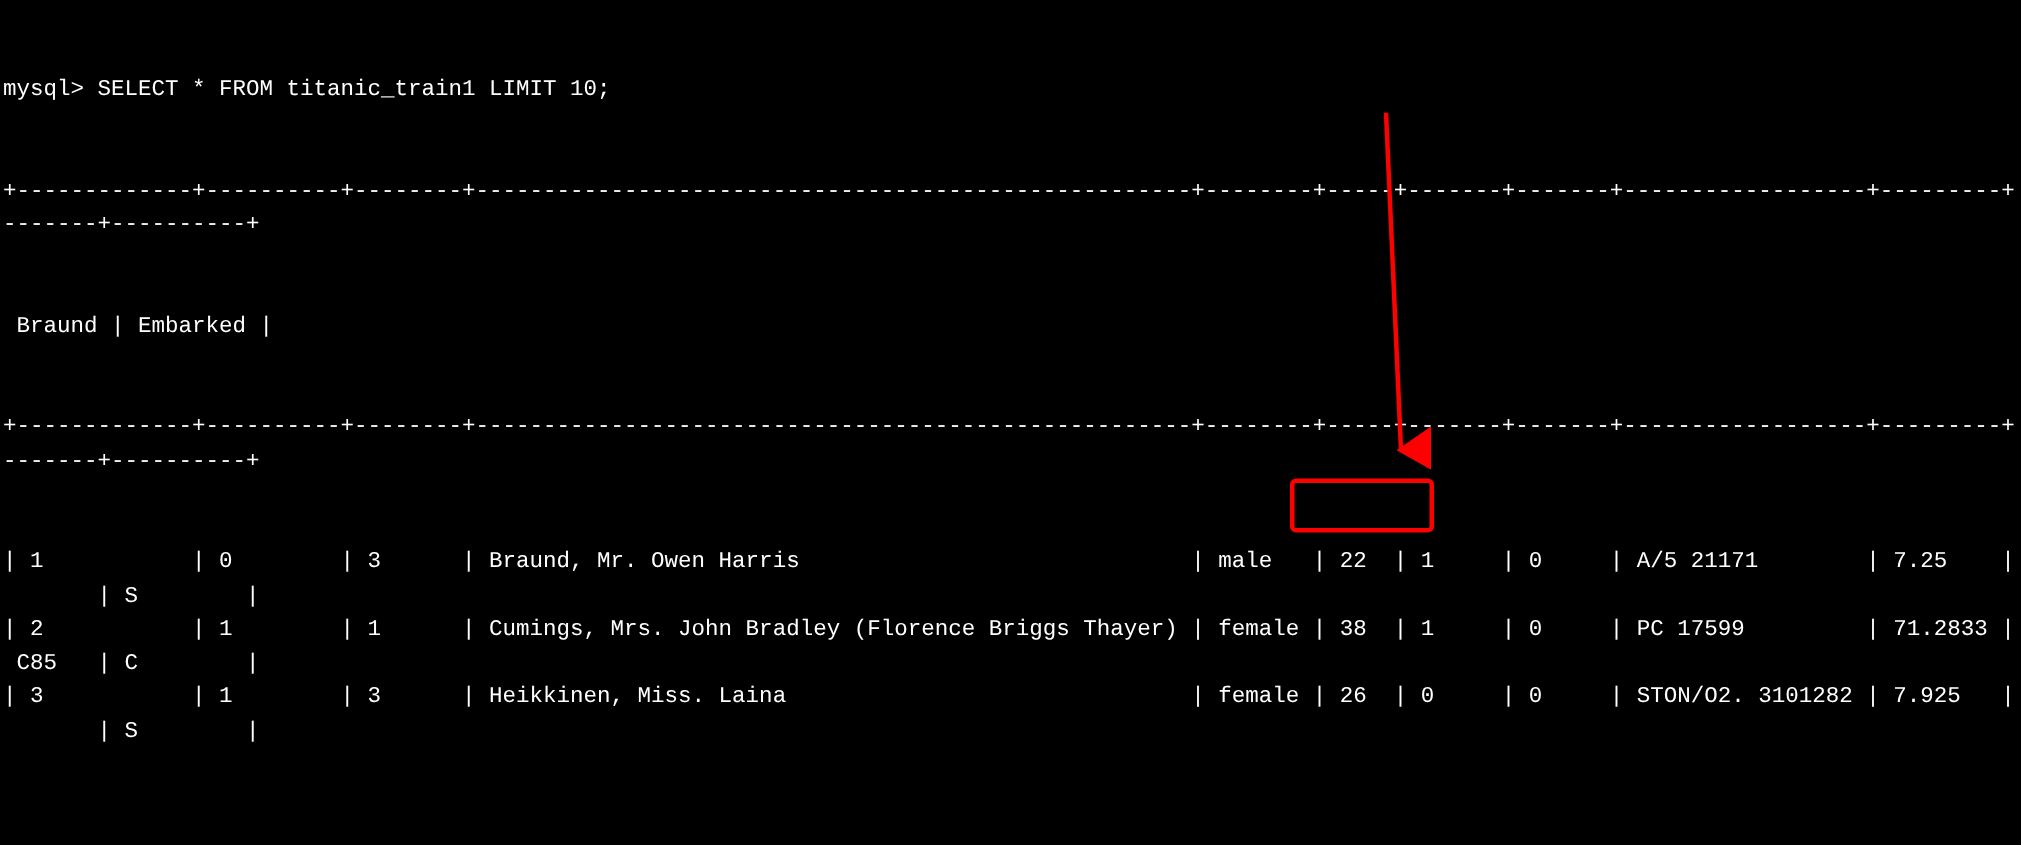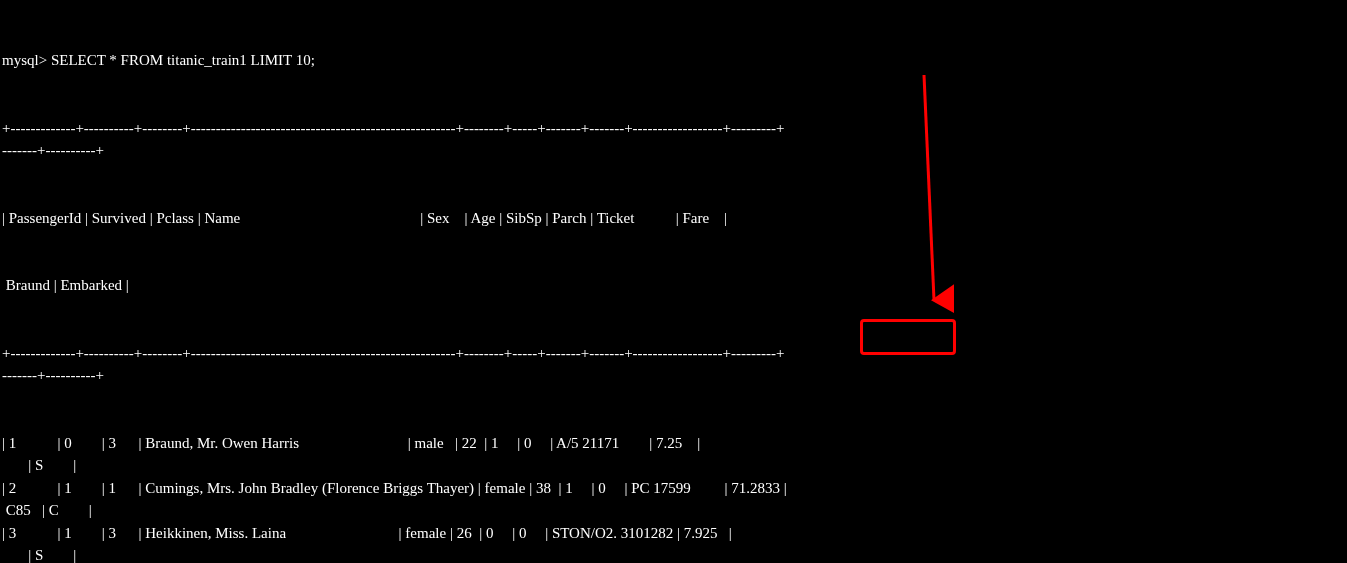--- a/index.html
+++ b/index.html
@@ -11,21 +11,21 @@
     font-size: 15px;
     line-height: 1.5;
     width: 1347px;
     overflow: hidden;
   }
   .terminal {
     padding: 4px 2px;
     white-space: pre;
     position: relative;
   }
-  .row { white-space: pre; font-family: Liberation Serif, serif; }
+  .row { white-space: pre; }
   
   .arrow {
     position: absolute;
     left: 914px;
     top: 75px;
     pointer-events: none;
   }
   .red-box {
     position: absolute;
     left: 860px;
@@ -37,21 +37,20 @@
     pointer-events: none;
   }
 </style>
 </head>
 <body>
 
 <div class="terminal">
   <div class="row"><span>mysql&gt; </span><span>SELECT * FROM titanic_train1 LIMIT 10;</span></div>
   <div class="row">+-------------+----------+--------+-----------------------------------------------------+--------+-----+-------+-------+------------------+---------+
 -------+----------+</div>
-  <div class="row">| PassengerId | Survived | Pclass | Name                                                | Sex    | Age | SibSp | Parch | Ticket           | Fare    |</div>
   <div class="row"> Braund | Embarked |</div>
   <div class="row">+-------------+----------+--------+-----------------------------------------------------+--------+-----+-------+-------+------------------+---------+
 -------+----------+</div>
   <div id="rows-container"><div class="row">| 1           | 0        | 3      | Braund, Mr. Owen Harris                             | male   | 22  | 1     | 0     | A/5 21171        | 7.25    |</div><div class="row">       | S        |</div><div class="row">| 2           | 1        | 1      | Cumings, Mrs. John Bradley (Florence Briggs Thayer) | female | 38  | 1     | 0     | PC 17599         | 71.2833 |</div><div class="row"> C85   | C        |</div><div class="row">| 3           | 1        | 3      | Heikkinen, Miss. Laina                              | female | 26  | 0     | 0     | STON/O2. 3101282 | 7.925   |</div><div class="row">       | S        |</div></div>
   
   
 
   
   <svg class="arrow" width="40" height="240">
     <defs>

